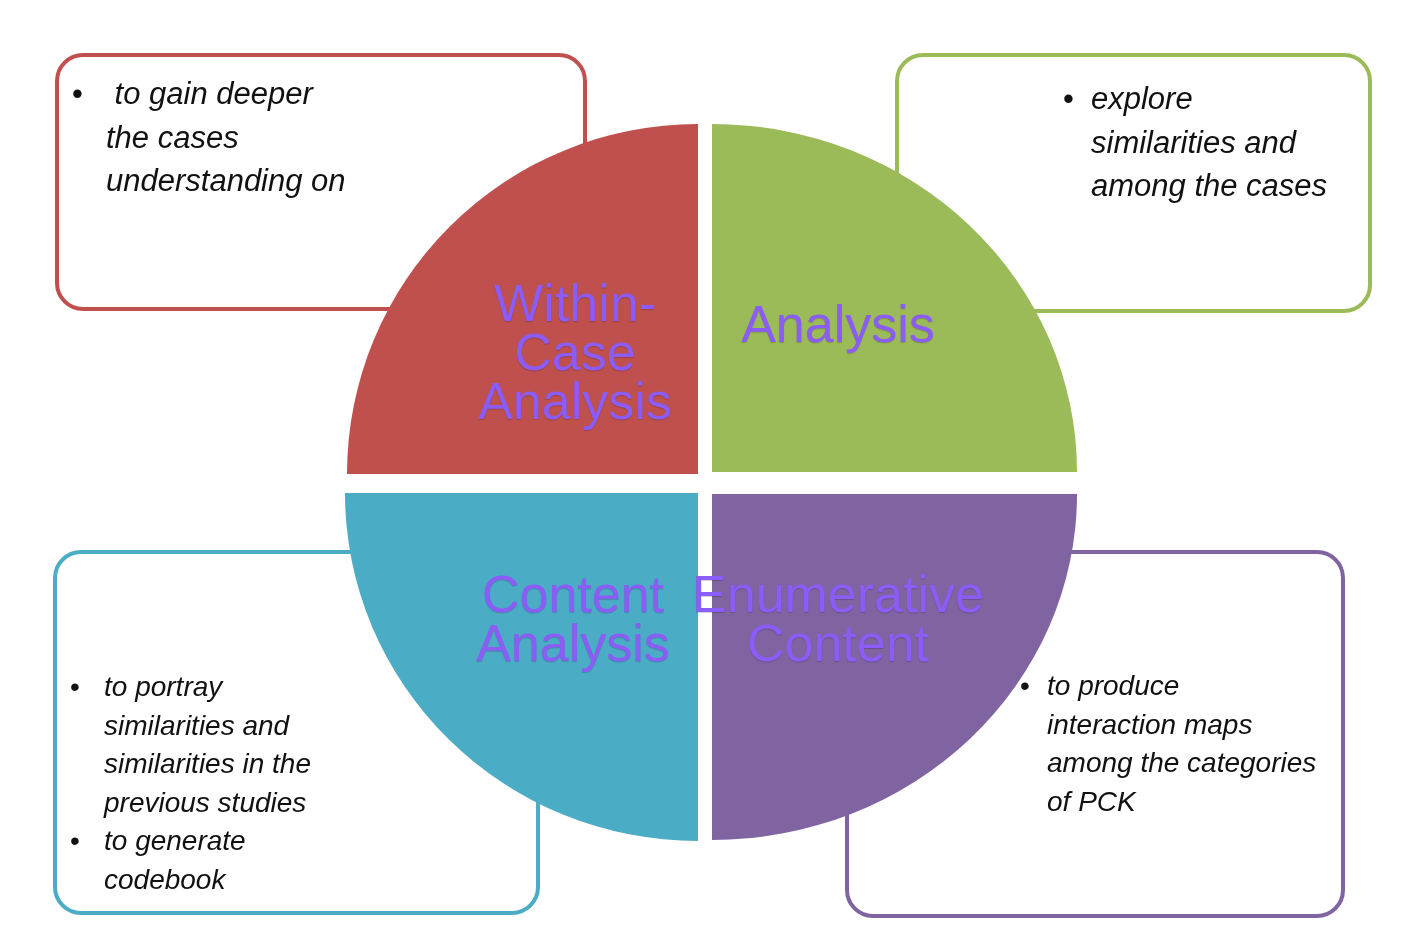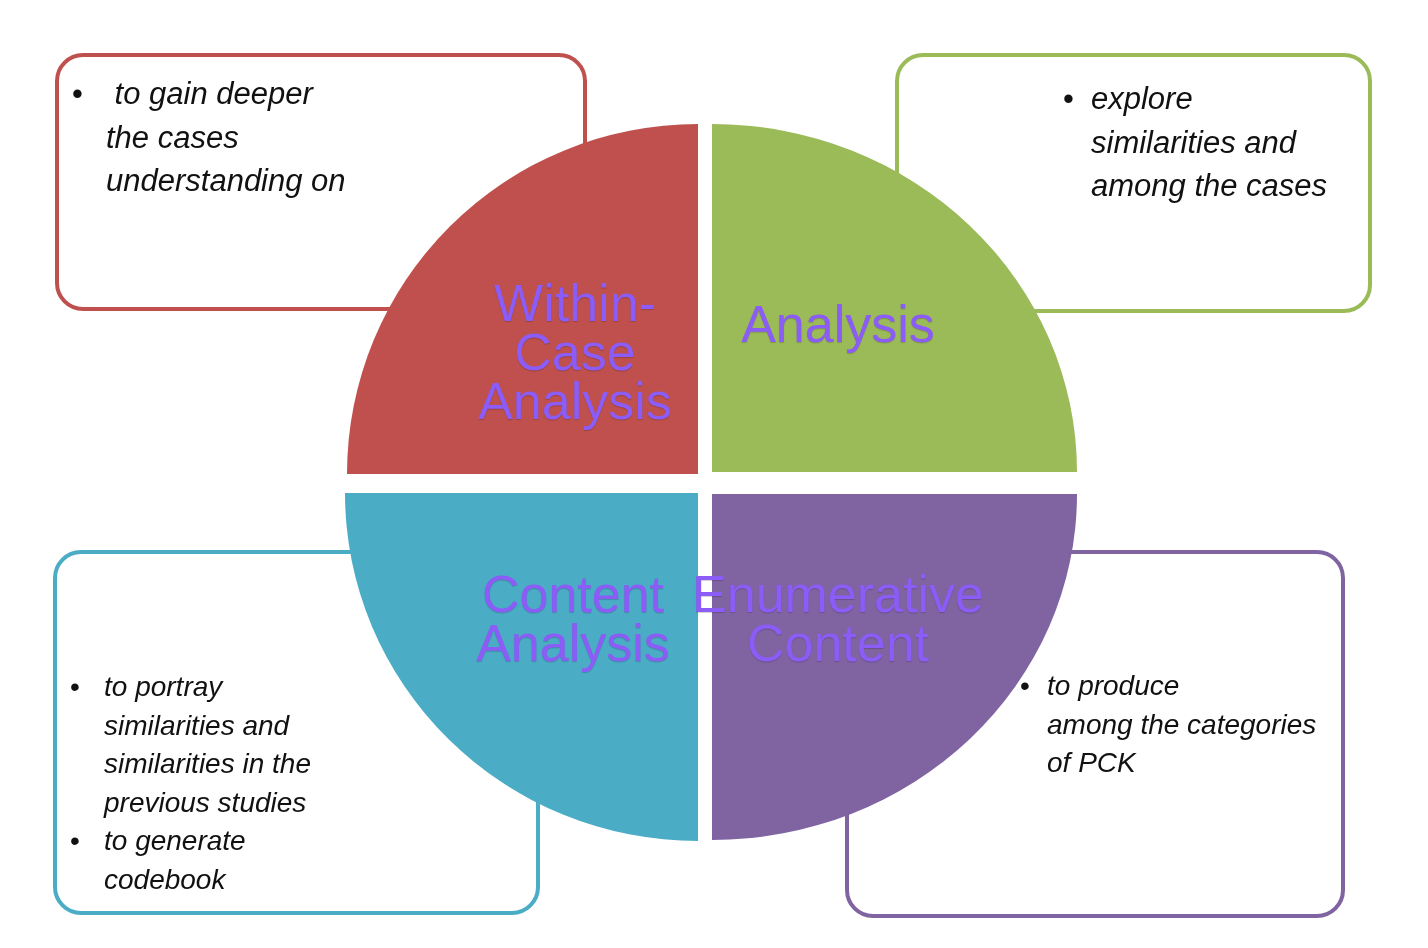--- a/index.html
+++ b/index.html
@@ -135,20 +135,21 @@
       </div>
     </div>
   </div>
 
   <div class="callout br">
     <div class="bullets">
       <div class="bullet-item">
         <span class="marker">•</span>
         <span class="bullet-text">
           <div class="bullet-line">to produce</div>
+          <div class="bullet-line">interaction maps</div>
           <div class="bullet-line">among the categories</div>
           <div class="bullet-line">of PCK</div>
         </span>
       </div>
     </div>
   </div>
 
   <div class="quad red"></div>
   <div class="quad green"></div>
   <div class="quad teal"></div>

